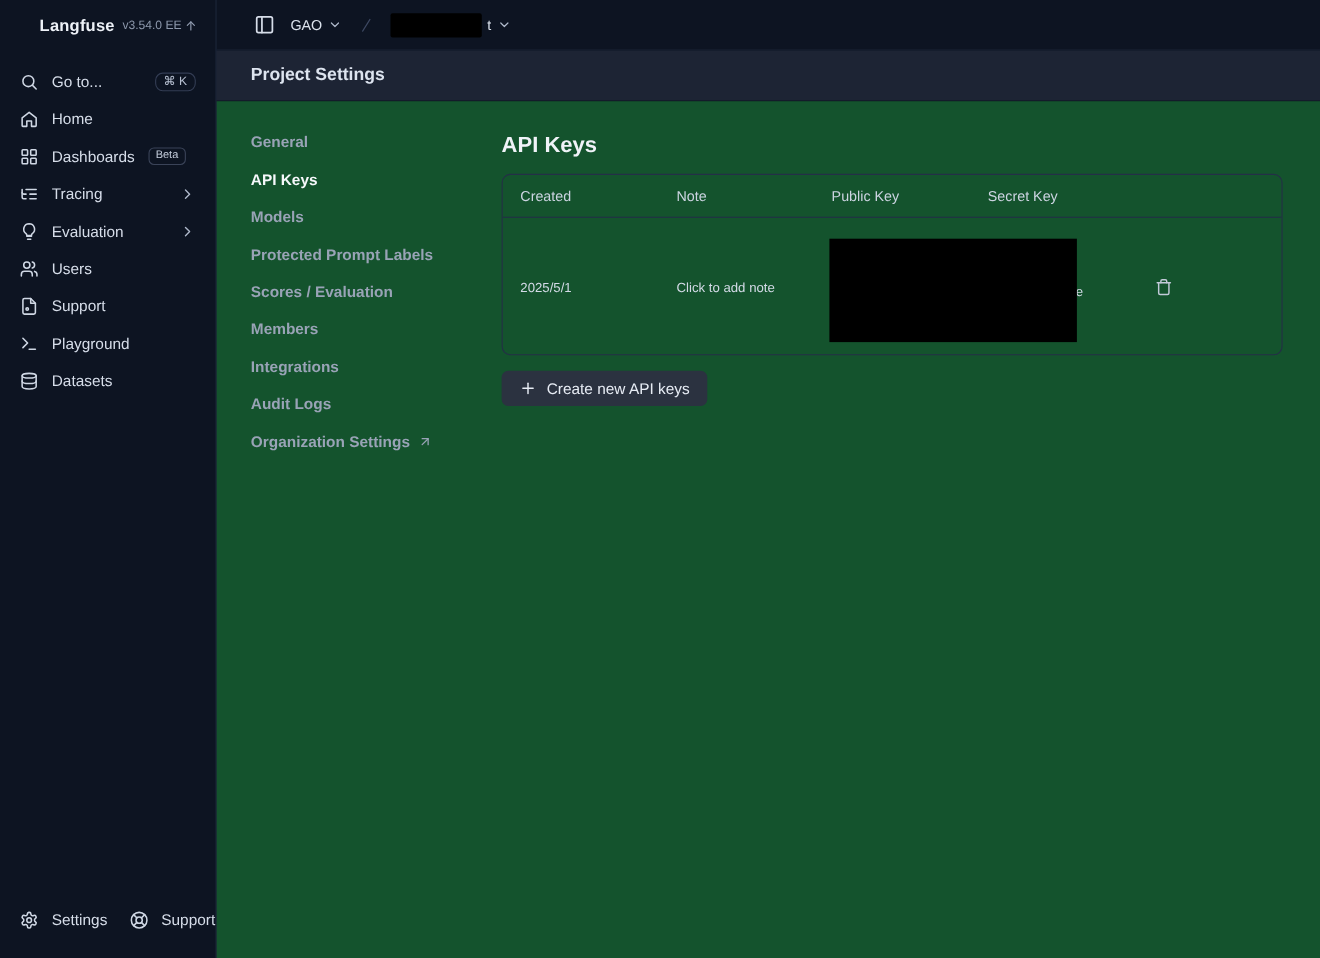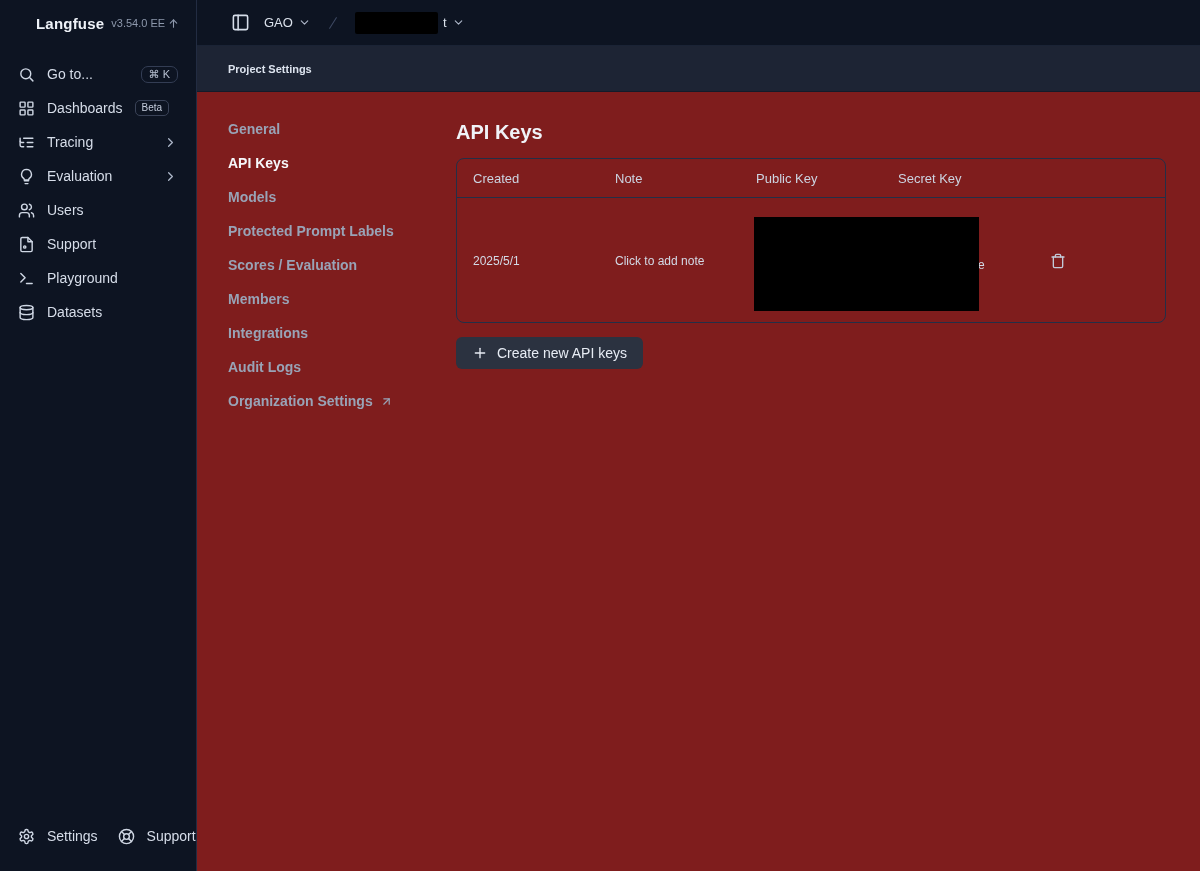--- a/index.html
+++ b/index.html
@@ -34,23 +34,23 @@
     padding:0 16px 0 34px; gap:14px; border-bottom:1px solid #1a2335; }
   .topbar svg.panel { width:19px; height:19px; color:#d6dde9; cursor:pointer; }
   .crumb { display:flex; align-items:center; gap:5px; font-size:13px; font-weight:500;
     color:#dbe2ec; cursor:pointer; }
   .crumb svg { width:13px; height:13px; color:#aeb8ca; }
   .slash { width:16px; height:16px; color:#3d4862; }
   .redact-crumb { width:83px; height:22px; background:#000; border-radius:2px; }
 
   .page-header { height:46px; background:#1d2434; border-bottom:1px solid #141b2a;
     display:flex; align-items:center; padding:0 31px; }
-  .page-title { font-size:11px; font-weight:700; color:#dde4ef; }
-
-  .content { flex:1; background:#7f1d1d; display:flex; padding:20px 34px 0 31px; }
+  .page-title { font-size:16px; font-weight:700; color:#dde4ef; }
+
+  .content { flex:1; background:#14532d; display:flex; padding:20px 34px 0 31px; }
   .settings-nav { width:197px; min-width:197px; display:flex; flex-direction:column; margin-right:31px; }
   .snav-item { height:34px; display:flex; align-items:center; gap:7px; font-size:14px;
     font-weight:600; color:#99a3b6; cursor:pointer; }
   .snav-item.active { color:#f6f8fb; }
   .snav-item svg { width:13px; height:13px; }
 
   .settings-main { flex:1; min-width:0; }
   .section-heading { font-size:20px; font-weight:700; color:#f0f3f8; margin:6px 0 12px 0; line-height:28px; }
 
   .table-card { position:relative; width:710px; height:165px; border:1px solid #242f47;
@@ -92,20 +92,26 @@
     <nav class="side-nav">
       <div class="side-item">
         <svg viewBox="0 0 24 24" fill="none" stroke="currentColor" stroke-width="2" stroke-linecap="round" stroke-linejoin="round">
             <circle cx="11" cy="11" r="7"></circle>
             <path d="m21 21-4.3-4.3"></path>
           </svg>
         <span>Go to...</span>
         <span class="kbd">⌘ K</span>
       </div>
 
+      <div class="side-item">
+        <svg viewBox="0 0 24 24" fill="none" stroke="currentColor" stroke-width="2" stroke-linecap="round" stroke-linejoin="round">
+            <path d="m3 10 9-7 9 7v10a1 1 0 0 1-1 1h-5v-7h-6v7H4a1 1 0 0 1-1-1z"></path>
+          </svg>
+        <span>Home</span>
+      </div>
 
       <div class="side-item">
         <svg viewBox="0 0 24 24" fill="none" stroke="currentColor" stroke-width="2" stroke-linecap="round" stroke-linejoin="round">
             <rect x="3" y="3" width="7" height="7" rx="1"></rect>
             <rect x="14" y="3" width="7" height="7" rx="1"></rect>
             <rect x="3" y="14" width="7" height="7" rx="1"></rect>
             <rect x="14" y="14" width="7" height="7" rx="1"></rect>
           </svg>
         <span>Dashboards</span>
         <span class="beta">Beta</span>

